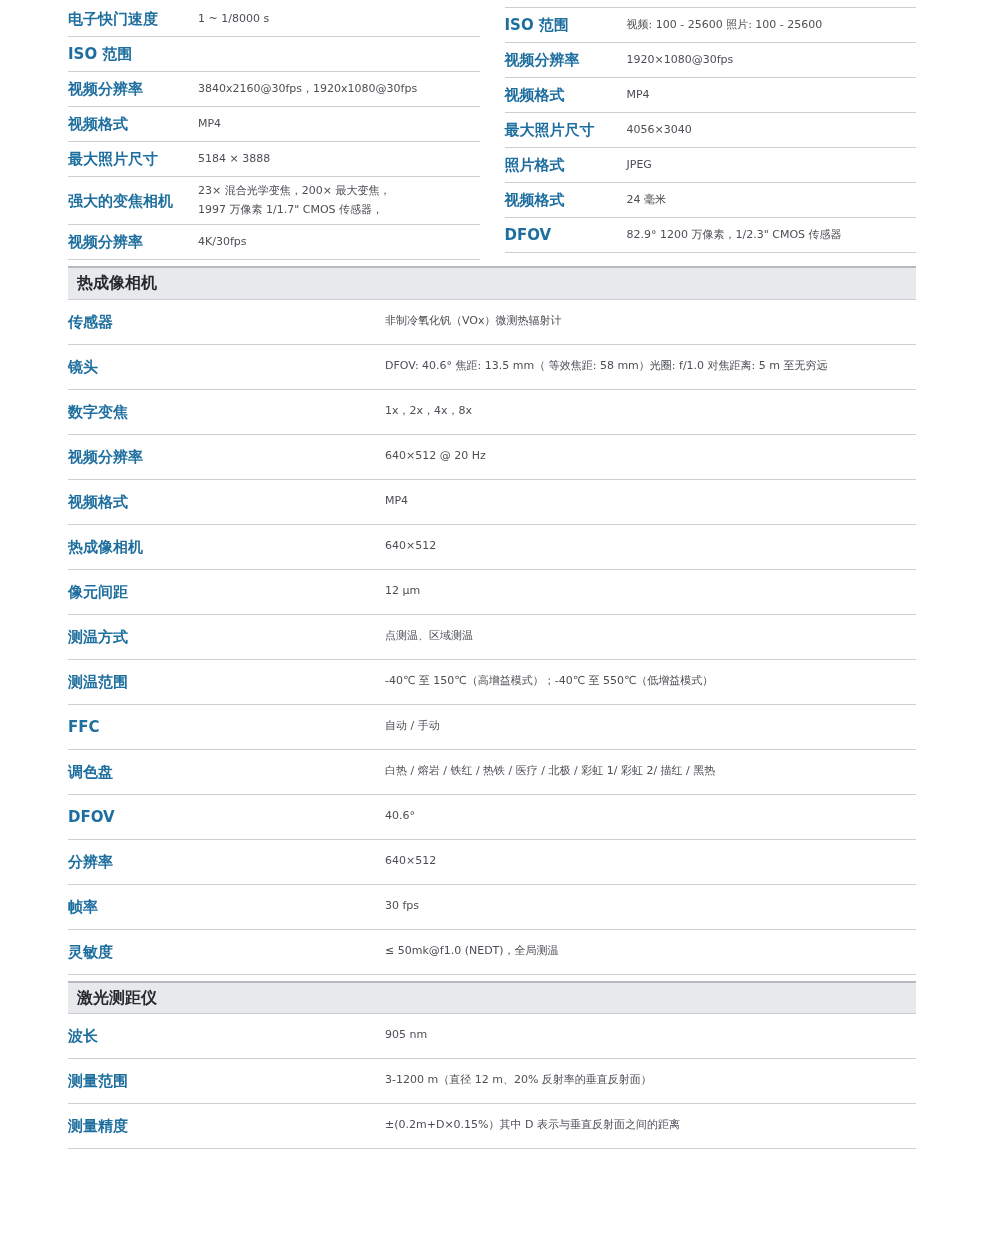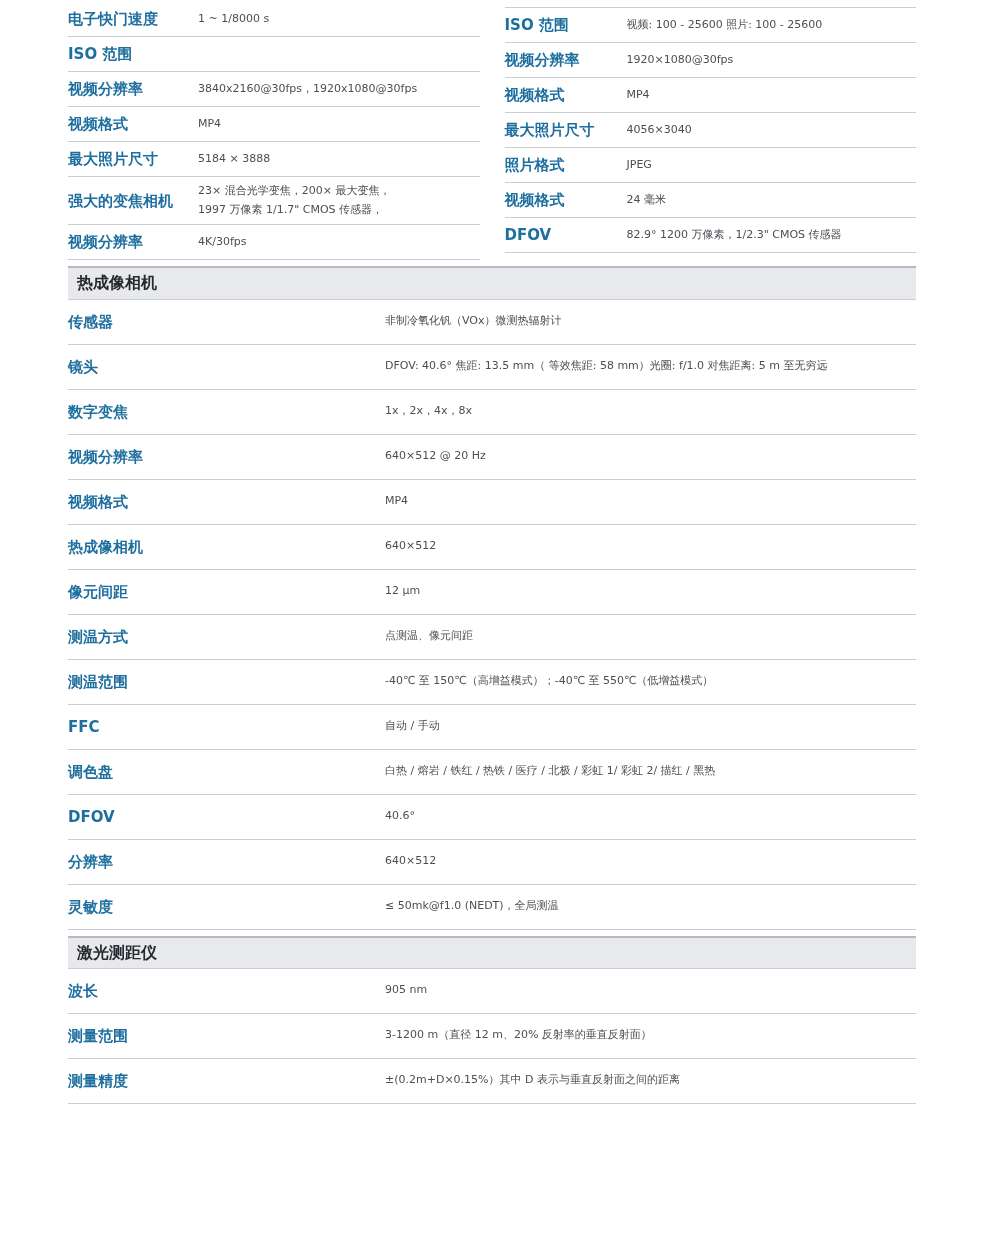--- a/index.html
+++ b/index.html
@@ -191,21 +191,21 @@
           <div class="spec-value">640×512</div>
         </div>
 
         <div class="spec-row">
           <div class="spec-label">像元间距</div>
           <div class="spec-value">12 μm</div>
         </div>
 
         <div class="spec-row">
           <div class="spec-label">测温方式</div>
-          <div class="spec-value">点测温、像元间距</div>
+          <div class="spec-value">点测温、区域测温</div>
         </div>
 
         <div class="spec-row">
           <div class="spec-label">测温范围</div>
           <div class="spec-value">-40℃ 至 150℃（高增益模式）；-40℃ 至 550℃（低增益模式）</div>
         </div>
 
         <div class="spec-row">
           <div class="spec-label">FFC</div>
           <div class="spec-value">自动 / 手动</div>
@@ -219,20 +219,24 @@
         <div class="spec-row">
           <div class="spec-label">DFOV</div>
           <div class="spec-value">40.6°</div>
         </div>
 
         <div class="spec-row">
           <div class="spec-label">分辨率</div>
           <div class="spec-value">640×512</div>
         </div>
 
+        <div class="spec-row">
+          <div class="spec-label">帧率</div>
+          <div class="spec-value">30 fps</div>
+        </div>
 
         <div class="spec-row">
           <div class="spec-label">灵敏度</div>
           <div class="spec-value">≤ 50mk@f1.0 (NEDT)，全局测温</div>
         </div>
       </div>
   </section>
 
   <section class="spec-section">
     <div class="section-header">

